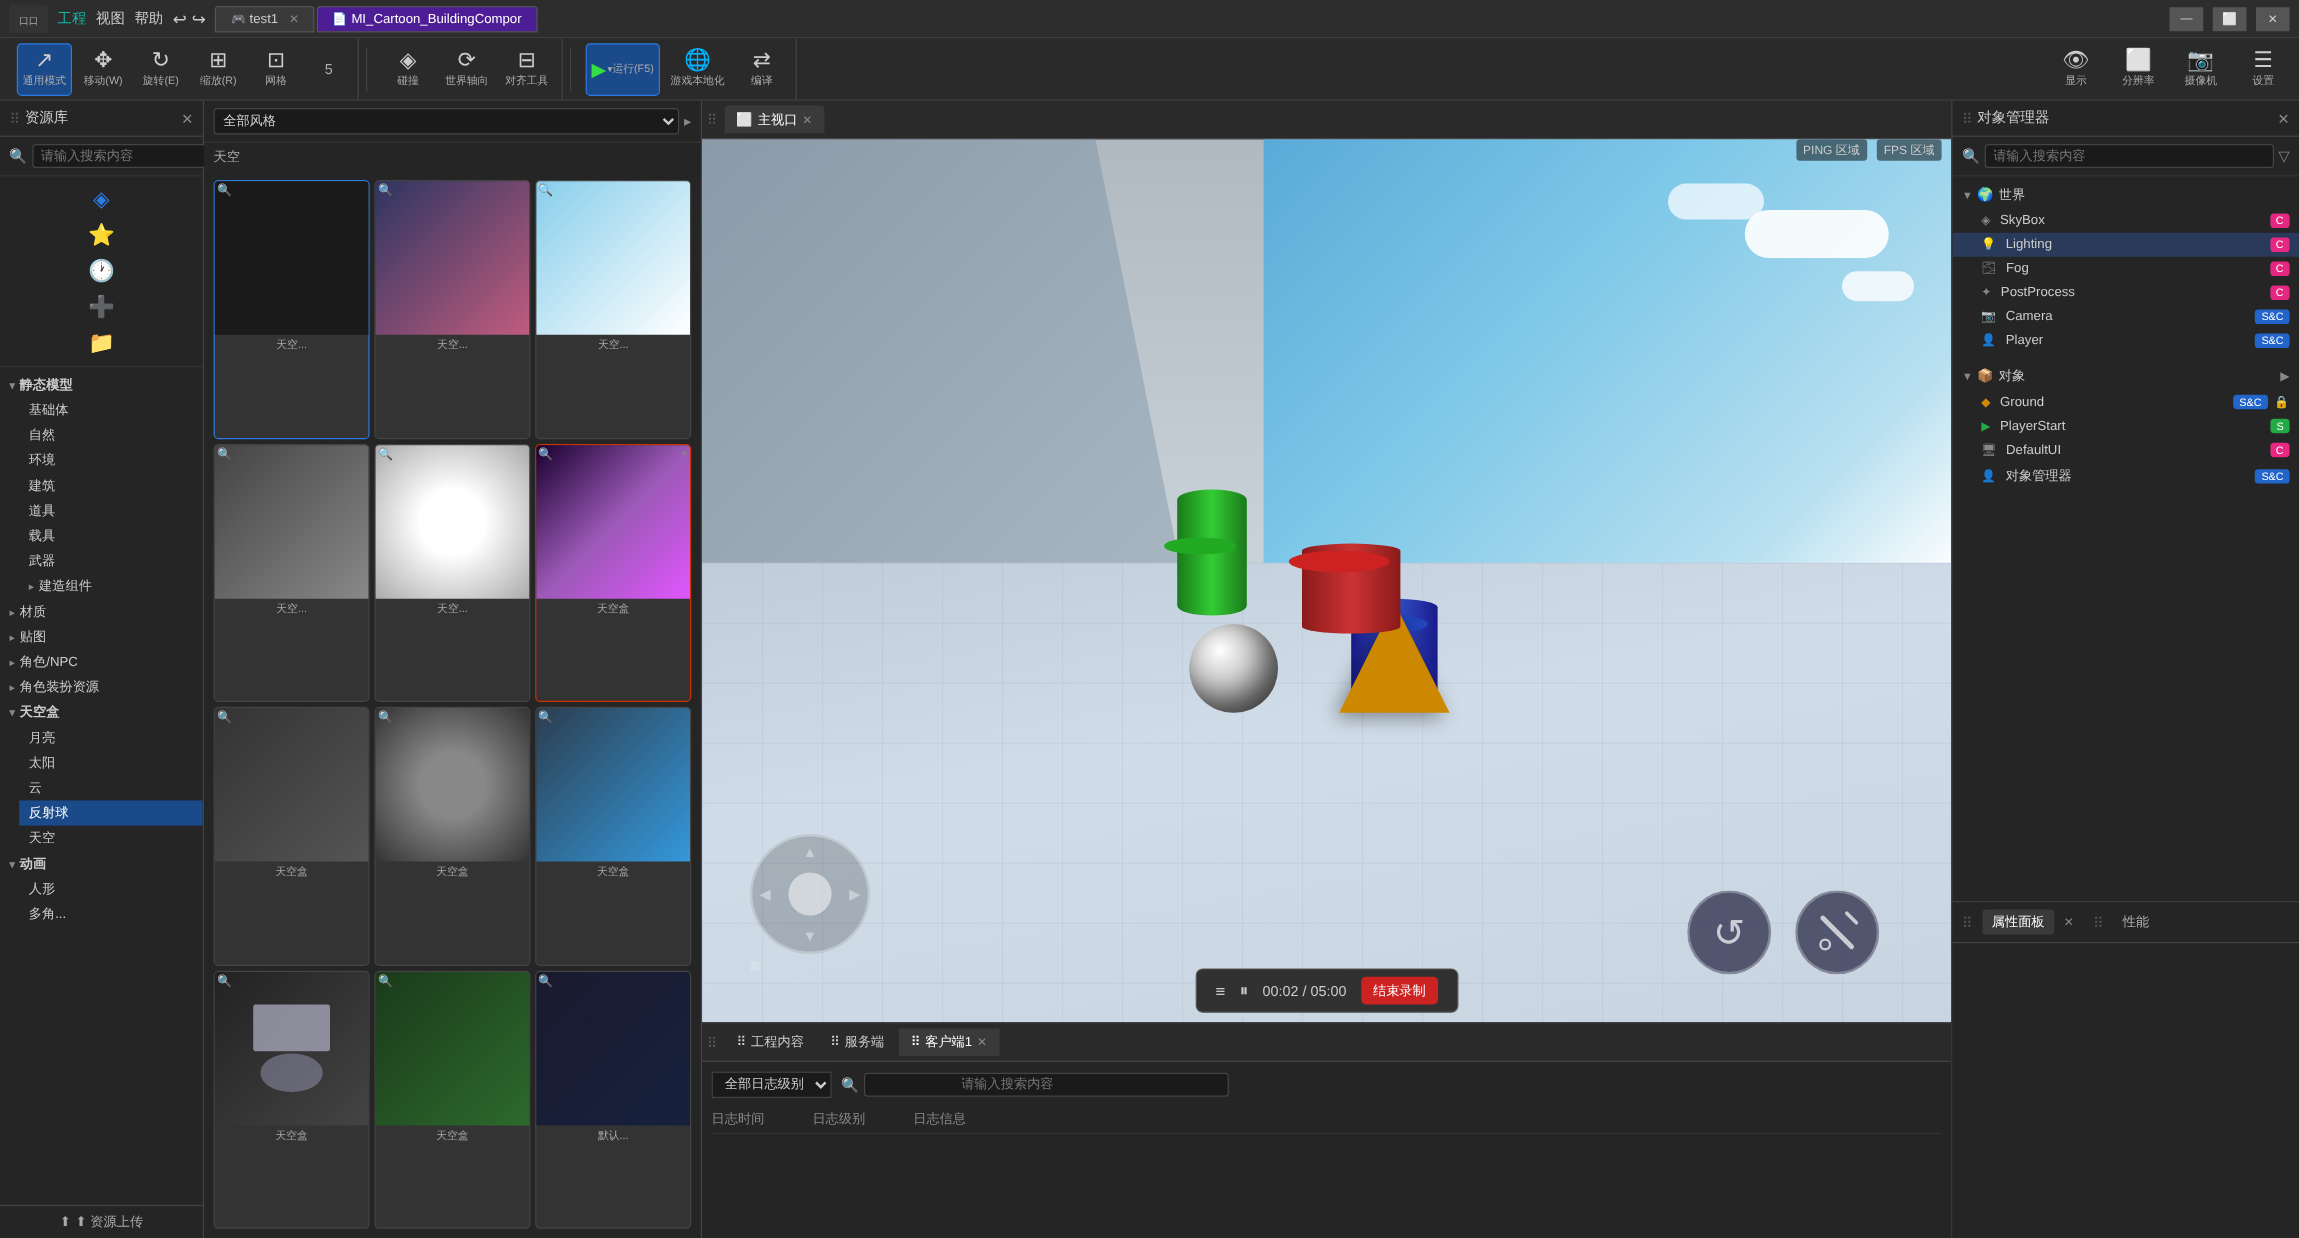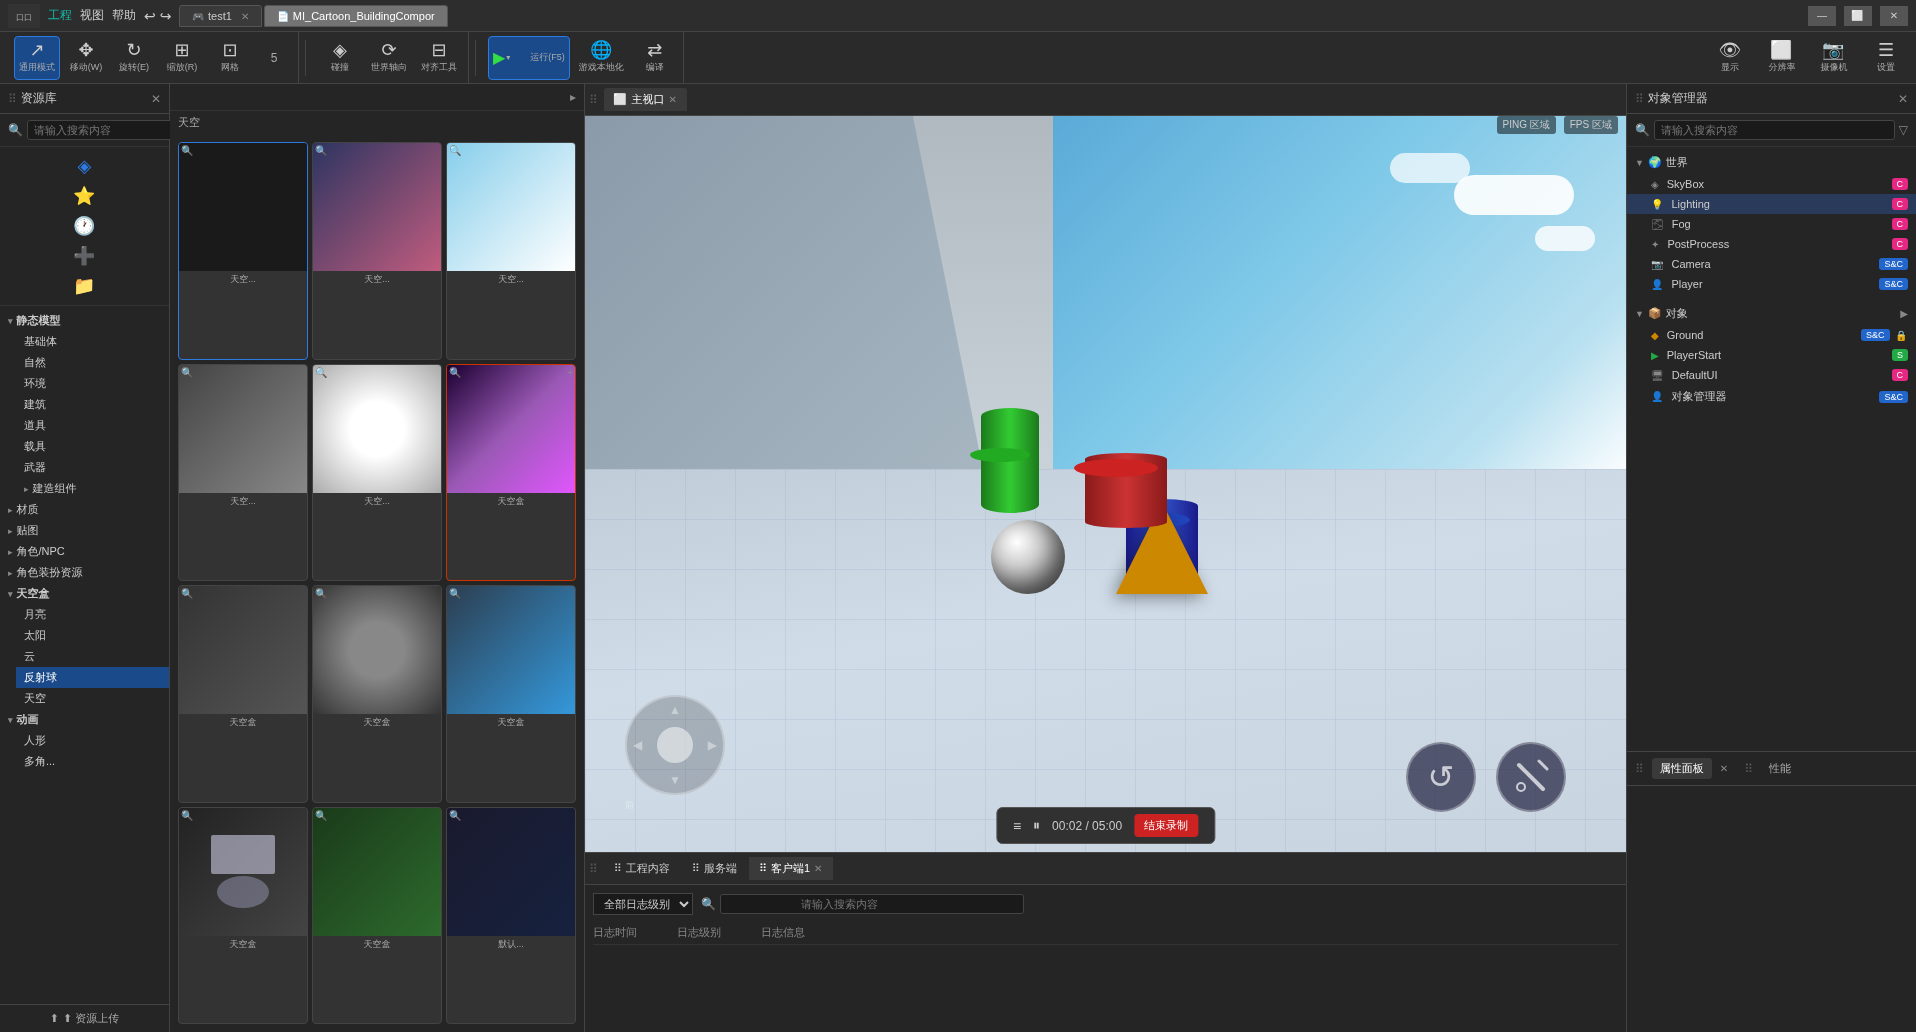--- a/index.html
+++ b/index.html
@@ -2,21 +2,21 @@
 <html><head>
   <meta charset="utf-8">
   <style>
     * { box-sizing: border-box; margin: 0; padding: 0; }
     body { font-family: 'Microsoft YaHei', Arial, sans-serif; background: #1a1a1a; color: #ccc; font-size: 12px; overflow: hidden; width: 1916px; height: 1032px; }
 
     
     #titlebar { display: flex; align-items: center; background: #2d2d2d; height: 32px; padding: 0 8px; border-bottom: 1px solid #444; }
     #titlebar .logo { width: 32px; height: 24px; background: #333; display: flex; align-items: center; justify-content: center; margin-right: 8px; font-size: 10px; color: #aaa; }
     #titlebar .tab { background: #3a3a3a; padding: 4px 12px; font-size: 11px; border-radius: 3px 3px 0 0; color: #ccc; cursor: pointer; border: 1px solid #555; }
-    #titlebar .tab.active { background: #737373; color: #fff; }
+    #titlebar .tab.active { background: #4c1d95; color: #fff; }
     #titlebar .win-controls { margin-left: auto; display: flex; gap: 8px; }
     #titlebar .win-btn { width: 28px; height: 20px; background: #555; border: none; color: #ccc; cursor: pointer; font-size: 10px; display: flex; align-items: center; justify-content: center; }
 
     
     #toolbar { display: flex; align-items: center; background: #2a2a2a; height: 52px; padding: 0 8px; border-bottom: 1px solid #444; gap: 4px; }
     .toolbar-group { display: flex; align-items: center; gap: 4px; padding: 0 6px; border-right: 1px solid #444; height: 100%; }
     .toolbar-group:last-child { border-right: none; }
     .tool-btn { display: flex; flex-direction: column; align-items: center; justify-content: center; min-width: 44px; height: 44px; background: transparent; border: 1px solid transparent; border-radius: 4px; cursor: pointer; color: #ccc; font-size: 10px; gap: 2px; padding: 2px 4px; }
     .tool-btn.active { background: #1a4a8a; border-color: #2d7ae0; }
     .tool-icon { font-size: 18px; line-height: 1; }
@@ -212,21 +212,21 @@
       <span class="tool-label">对齐工具</span>
     </div>
   </div>
 
   <div class="separator"></div>
 
   <div class="toolbar-group">
     <div class="tool-btn" style="background:#1a4a8a;border-color:#2d7ae0;flex-direction:row;gap:0">
       <span style="color:#33dd44;font-size:16px">▶</span>
       <span style="font-size:8px;color:#aaa;margin-left:1px">▾</span>
-      <div style="display:flex;flex-direction:column;align-items:flex-end;margin-left:20px">
+      <div style="display:flex;flex-direction:column;align-items:flex-end;margin-left:0">
         <span class="tool-label">运行(F5)</span>
       </div>
     </div>
     <div class="tool-btn">
       <span class="tool-icon">🌐</span>
       <span class="tool-label">游戏本地化</span>
     </div>
     <div class="tool-btn">
       <span class="tool-icon">⇄</span>
       <span class="tool-label">编译</span>
@@ -358,20 +358,23 @@
     </div>
 
     <div id="asset-upload" style="display:flex;align-items:center;justify-content:center;padding:6px;border-top:1px solid #444;cursor:pointer;color:#aaa;font-size:11px;gap:4px;">
       <span>⬆</span>
       <span>⬆ 资源上传</span>
     </div>
   </div>
 
   <div id="asset-browser">
     <div style="display:flex;align-items:center;padding:6px 8px;border-bottom:1px solid #333;gap:4px;">
+      <select style="background:#1a1a1a;border:1px solid #444;color:#ccc;padding:3px;border-radius:3px;font-size:11px;flex:1;">
+        <option>全部风格</option>
+      </select>
       <span style="margin-left:auto;cursor:pointer;color:#888;font-size:12px">▸</span>
     </div>
     <div style="padding:4px 8px;font-size:11px;color:#aaa;">
       <span>天空</span>
     </div>
 
     <div id="asset-grid">
 
       <div class="asset-thumb selected">
         <div class="asset-thumb-img sky-thumb-selected">

